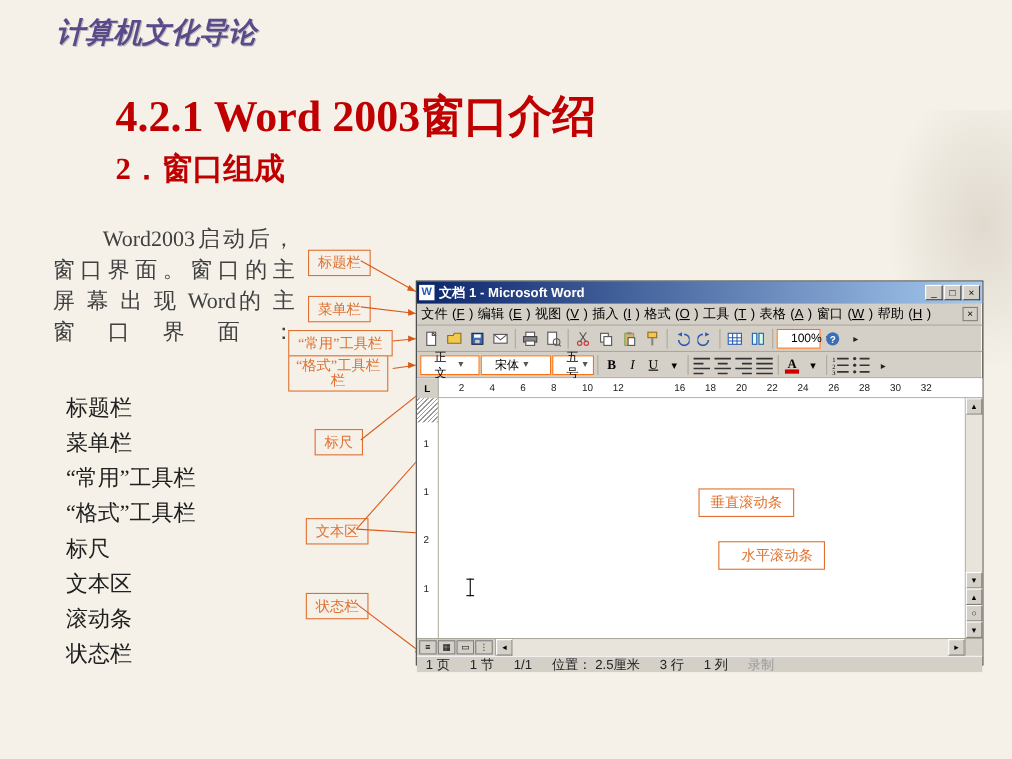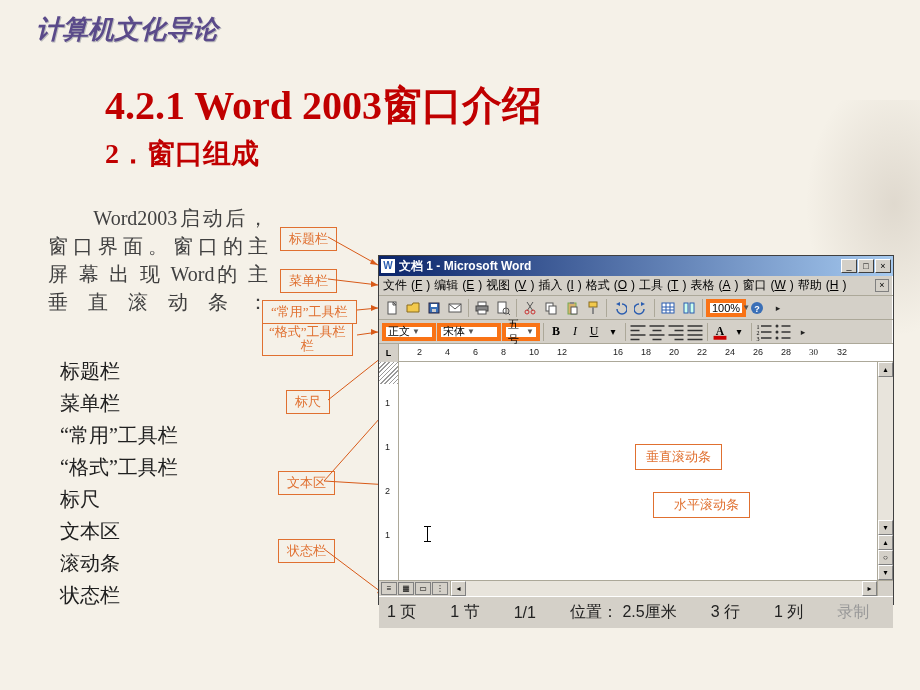--- a/index.html
+++ b/index.html
@@ -15,21 +15,21 @@
     position: absolute;
     right: 0;
     top: 100px;
     width: 130px;
     height: 260px;
     background: radial-gradient(ellipse at 80% 40%, rgba(100,80,60,0.15), transparent 60%);
     pointer-events: none;
   }
   .page-title {
     position: absolute;
-    left: 36px;
+    left: 51px;
     top: 12px;
     font-size: 26px;
     font-weight: bold;
     font-style: italic;
     color: #5a4a8a;
     text-shadow: 1px 1px 0 #bbb;
     font-family: "KaiTi","STKaiti","SimSun",serif;
   }
   .main-heading {
     position: absolute;
@@ -162,25 +162,25 @@
   }
   .tb-sep {
     width: 1px; height: 18px;
     background: #aca899;
     margin: 0 2px;
   }
   .tb-btn svg { width: 14px; height: 14px; }
   .tb-dropdown {
     height: 18px;
     background: #fff;
-    border: 4px solid #f97316;
+    border: 1px solid #f97316;
     font-size: 11px;
     display: inline-flex;
     align-items: center;
-    padding: 0 2px;
+    padding: 0 12px;
   }
   .tb-dropdown .dd-arrow { margin-left: 2px; font-size: 8px; color: #555; }
   .zoom-box { width: 40px; }
   .style-box { width: 54px; }
   .font-box { width: 64px; }
   .size-box { width: 38px; }
   .fmt-btn {
     width: 18px; height: 18px;
     display: inline-flex;
     align-items: center;
@@ -283,28 +283,28 @@
     background: #d4d0c8;
     font-size: 8px;
     text-align: center;
     line-height: 11px;
   }
   .h-scroll {
     flex: 1;
     display: flex;
   }
   .status-bar {
-    height: 32px;
+    height: 15px;
     border-top: 1px solid #fff;
     background: #d4d0c8;
-    font-size: 16px;
+    font-size: 12px;
     display: flex;
     align-items: center;
     padding: 0 8px;
-    gap: 34px;
+    gap: 18px;
     color: #222;
   }
   .status-bar .dim { color: #999; }
   .status-cell { display:inline-block; }
   
   .callout-box {
     position: absolute;
     border: 1px solid #e07030;
     color: #e07030;
     font-size: 13px;
@@ -327,21 +327,21 @@
 <div class="rock-shadow"></div>
 
 <div class="page-title">计算机文化导论</div>
 <div class="main-heading">4.2.1  Word 2003窗口介绍</div>
 <div class="sub-heading">2．窗口组成</div>
 
 <div class="intro-text">
   <span class="line">　　Word2003启动后，</span>
   <span class="line">窗口界面。窗口的主</span>
   <span class="line">屏 幕 出 现 Word的 主</span>
-  <span class="line">垂直滚动条：</span>
+  <span class="line">窗口界面：</span>
 </div>
 
 <div class="element-list">
   <div>标题栏</div>
   <div>菜单栏</div>
   <div>“常用”工具栏</div>
   <div>“格式”工具栏</div>
   <div>标尺</div>
   <div>文本区</div>
   <div>滚动条</div>
@@ -626,21 +626,21 @@
       <div class="tick" style="left:130px;">10</div>
       <div class="tick" style="left:158px;">12</div>
       <div class="tick" style="left:186px;margin-top:17px;">14</div>
       <div class="tick" style="left:214px;">16</div>
       <div class="tick" style="left:242px;">18</div>
       <div class="tick" style="left:270px;">20</div>
       <div class="tick" style="left:298px;">22</div>
       <div class="tick" style="left:326px;">24</div>
       <div class="tick" style="left:354px;">26</div>
       <div class="tick" style="left:382px;">28</div>
-      <div class="tick" style="left:410px;font-family:Liberation Serif, serif;">30</div>
+      <div class="tick" style="left:410px;">30</div>
       <div class="tick" style="left:438px;">32</div>
     </div>
   </div>
 
   <div class="doc-body">
     <div class="v-ruler">
       <div class="vhatch" style="top:0;height:22px;"></div>
       <div class="vtick" style="top:36px;">1</div>
       <div class="vtick" style="top:80px;">1</div>
       <div class="vtick" style="top:124px;">2</div>

